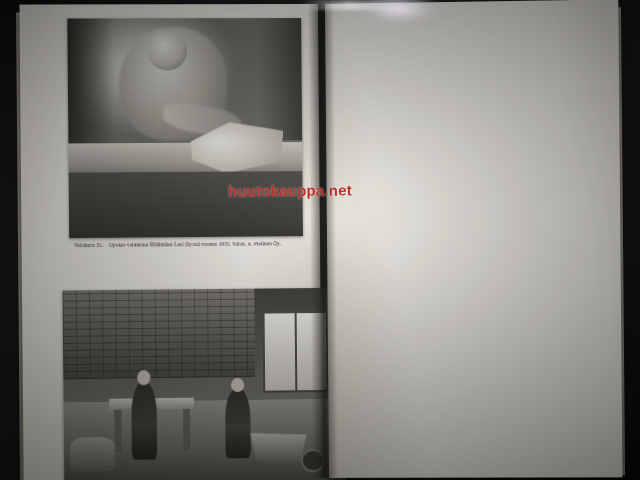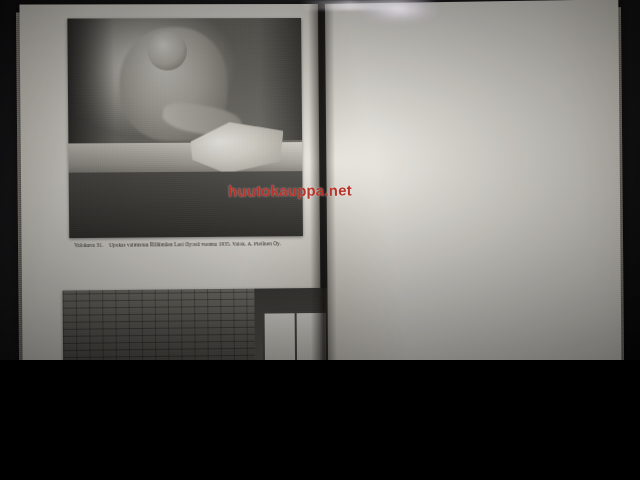--- a/index.html
+++ b/index.html
@@ -10,21 +10,21 @@
   body {
     width: 640px;
     height: 480px;
     overflow: hidden;
     font-family: "Liberation Serif", serif;
   }
 
   #scene {
     position: relative;
     width: 640px;
-    height: 360px;
+    height: 480px;
     background: #1a1a1a;
     overflow: hidden;
   }
 
   
   .backdrop {
     position: absolute;
     inset: 0;
     background:
       linear-gradient(115deg, #0d0d0f 0%, #171719 22%, #232325 46%, #141416 75%, #090909 100%);

